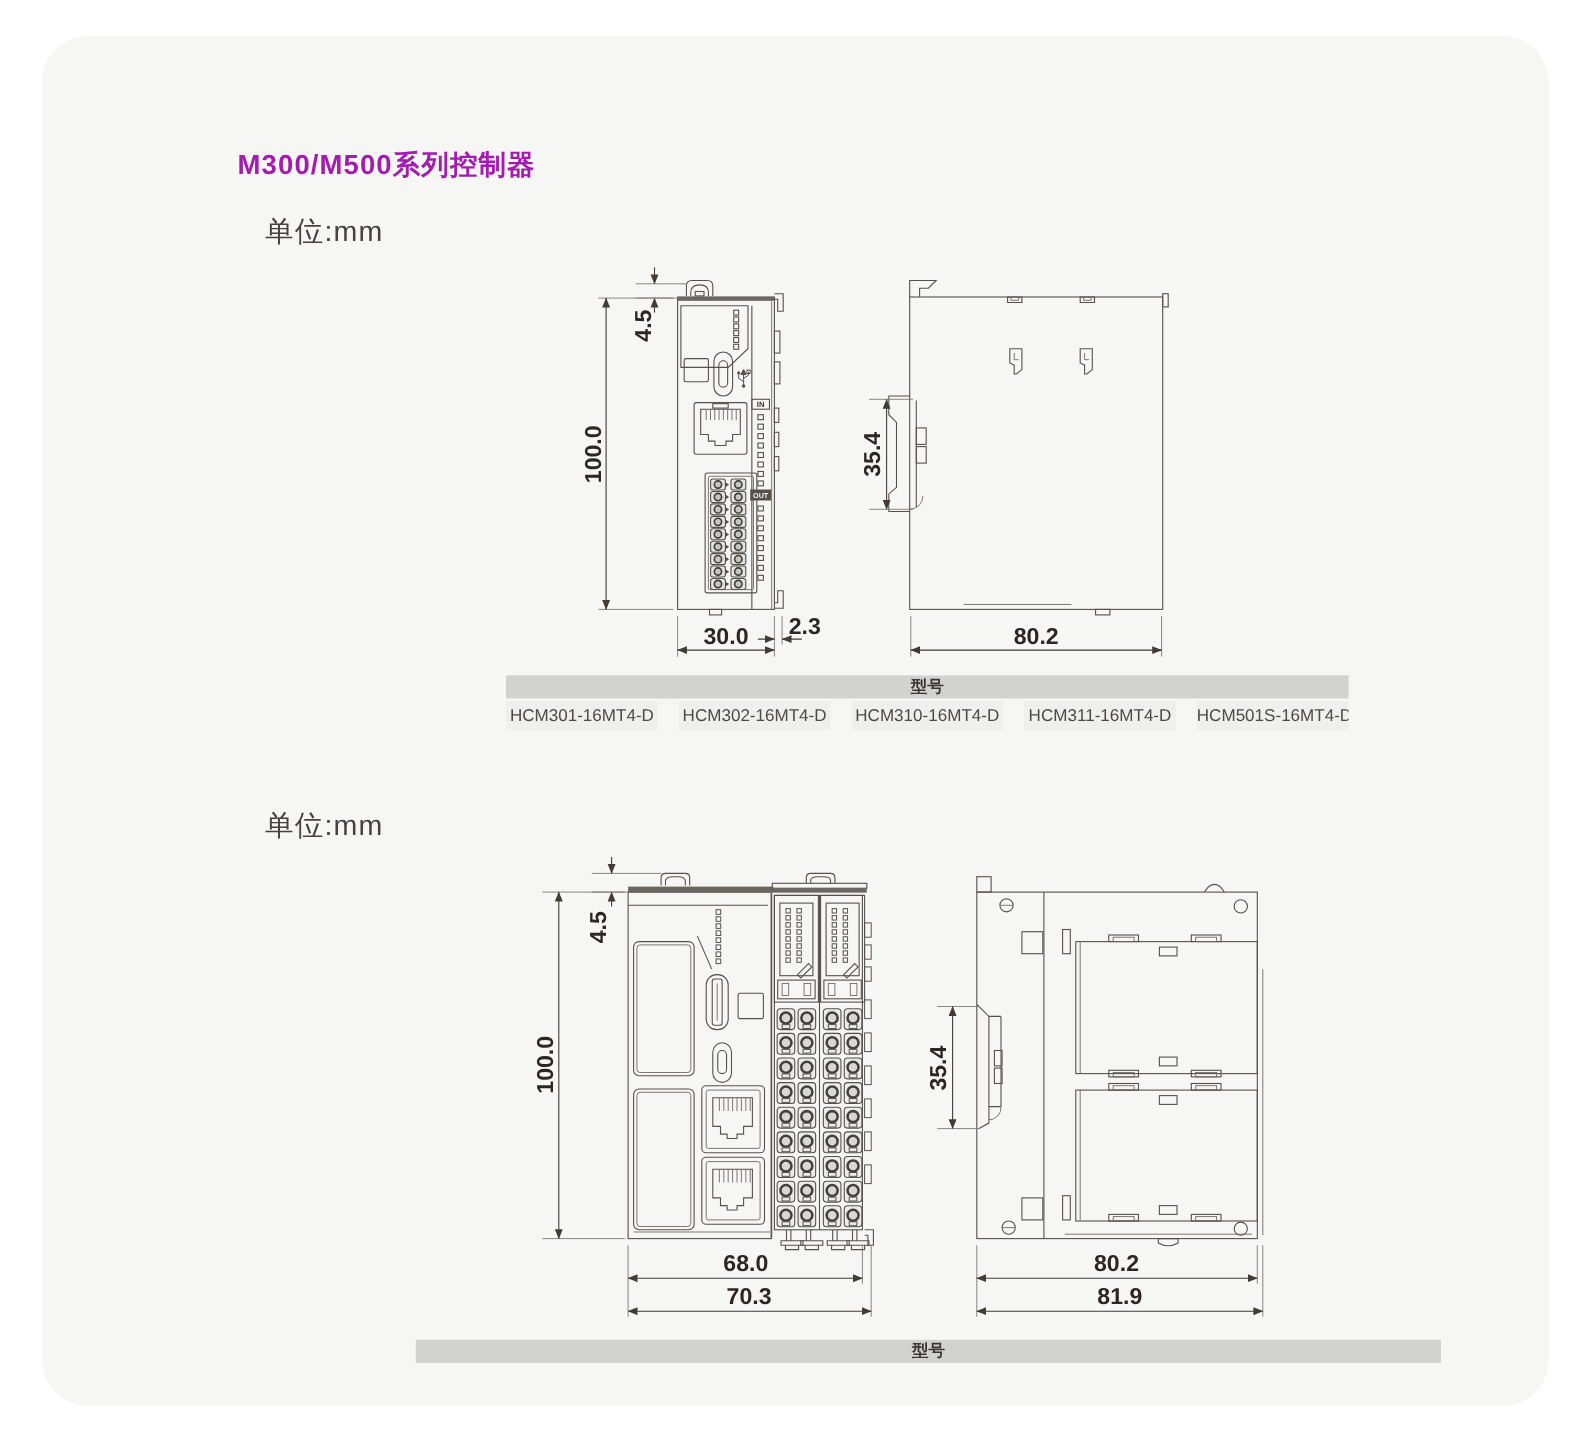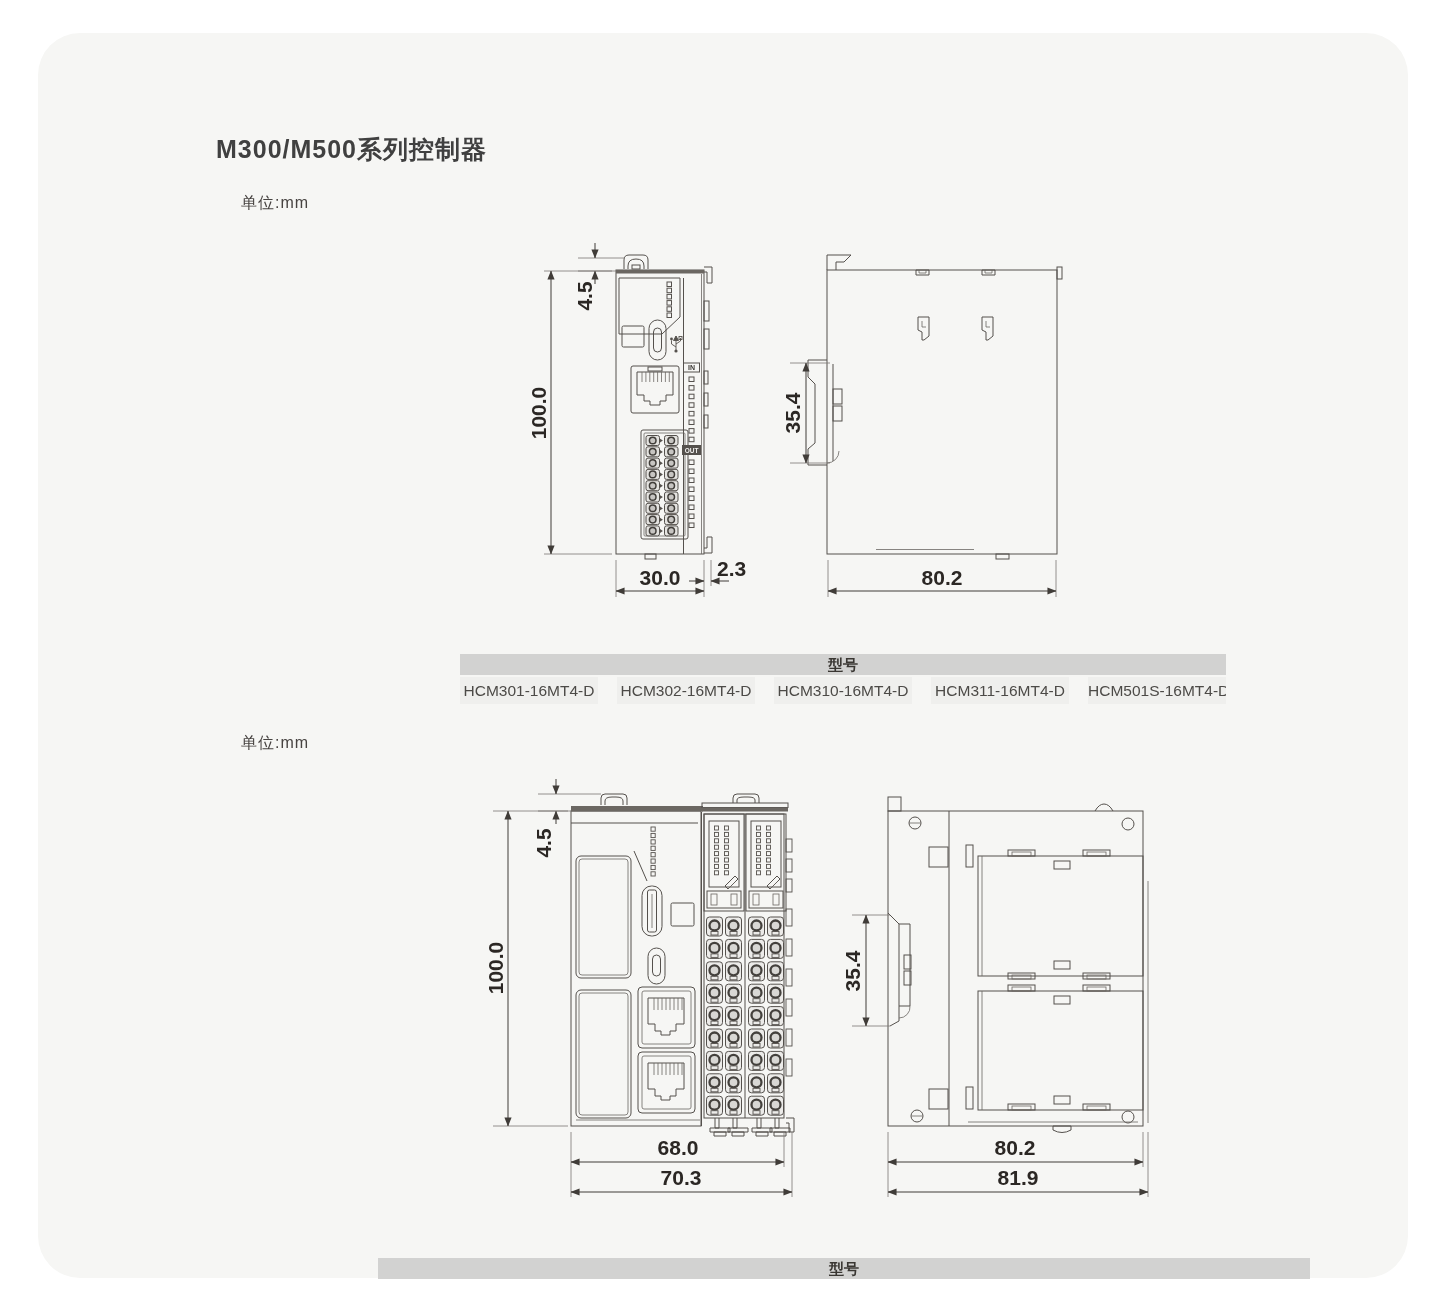--- a/index.html
+++ b/index.html
@@ -6,44 +6,44 @@
   body{
     width:1440px;height:1309px;position:relative;background:#ffffff;
     font-family:"Liberation Sans","DejaVu Sans",sans-serif;
   }
   .card{
     position:absolute;left:38px;top:33px;width:1370px;height:1245px;
     background:#f6f6f4;border-radius:42px;
   }
   .page-title{
     position:absolute;left:178px;top:100px;font-size:25px;font-weight:bold;
-    color:#404040;letter-spacing:1px;
+    color:#a21caf;letter-spacing:1px;
   }
   .unit-label{
-    position:absolute;font-size:16px;color:#474341;letter-spacing:1px;
+    position:absolute;font-size:26px;color:#474341;letter-spacing:1px;
   }
   .unit-1{left:203px;top:160px;}
   .unit-2{left:203px;top:700px;}
   .drawing{position:absolute;}
   .dwgA{left:480px;top:195px;}
   .dwgB{left:735px;top:195px;}
   .dwgC{left:440px;top:740px;}
   .dwgD{left:795px;top:740px;}
   svg .ln{fill:none;stroke:#55514d;stroke-width:1;}
   svg .lt{fill:none;stroke:#6b6763;stroke-width:.8;}
   svg .dkbar{fill:#6b6762;stroke:none;}
   svg .fdk{fill:#55514d;stroke:none;}
   svg .ext{stroke:#7b7773;stroke-width:.8;fill:none;}
   svg .dim{stroke:#403c38;stroke-width:1;fill:none;}
   svg .dtx{font-family:"Liberation Sans","DejaVu Sans",sans-serif;font-weight:bold;font-size:21px;fill:#2b2724;}
   svg .stx{font-family:"Liberation Sans","DejaVu Sans",sans-serif;font-weight:bold;fill:#3a3733;}
   .mtable{position:absolute;}
   .thead{
     height:21px;line-height:21px;background:#d2d2d1;text-align:center;
-    font-size:15px;font-weight:bold;color:#3a3733;margin-top:40px;
+    font-size:15px;font-weight:bold;color:#3a3733;
   }
   .trow{display:flex;gap:19px;margin-top:2px;}
   .tcell{
     flex:1;height:27px;line-height:27px;background:#efefed;text-align:center;
     font-size:15.5px;color:#4c4a47;white-space:nowrap;overflow:hidden;
   }
   .tbl1{left:422px;top:581px;width:766px;}
   .tbl2{left:340px;top:1185px;width:932px;}
 </style>
 </head>

